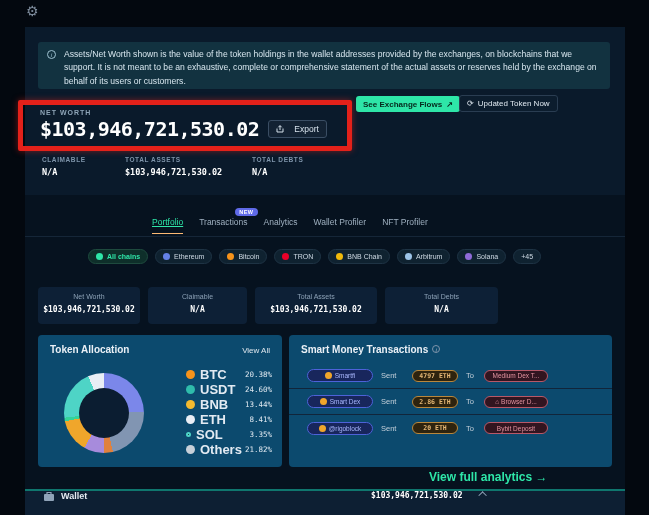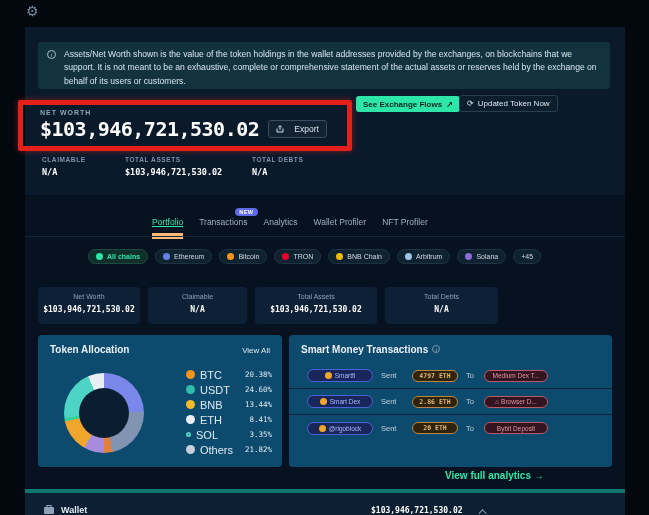--- a/index.html
+++ b/index.html
@@ -46,21 +46,21 @@
     background:#0c1d2e; border:1px solid #2a3d52; border-radius:3px; padding:0 7px; font-size:8px; color:#dfe8f0; cursor:pointer;
   }
   .stats-row { position:absolute; left:42px; top:156px; display:flex; }
   .stat { }
   .stat:nth-child(1){ width:83px; } .stat:nth-child(2){ width:127px; }
   .stat-label { font-size:6.5px; letter-spacing:.6px; color:#7e94aa; font-weight:bold; }
   .stat-value { margin-top:4px; font-size:8.5px; font-weight:bold; color:#fff; }
 
   .tabs { position:absolute; left:152px; top:217px; display:flex; gap:16px; }
   .tab { position:relative; font-size:8.5px; color:#9fb0c0; padding-bottom:6px; cursor:pointer; }
-  .tab.active { color:#2ee6a8; border-bottom:6px solid #fdba74;text-decoration:underline; }
+  .tab.active { color:#2ee6a8; border-bottom:1px solid #fdba74;text-decoration:underline; }
   .new-badge {
     position:absolute; top:-9px; right:-10px; background:#5f6ae8; color:#fff;
     font-size:5.5px; font-weight:bold; border-radius:4px; padding:1px 4px; letter-spacing:.5px;
   }
   .tabs-divider { position:absolute; left:25px; top:236px; width:600px; height:1px; background:#152638; }
 
   .chips { position:absolute; left:88px; top:249px; display:flex; gap:7px; }
   .chip {
     display:flex; align-items:center; gap:4px; height:15px; padding:0 7px;
     background:#0f2230; border:1px solid #1e3344; border-radius:8px; font-size:7px; color:#cfdae4; cursor:pointer;
@@ -81,46 +81,46 @@
   .smart-panel { left:289px; top:335px; width:323px; height:132px; }
   .view-all { position:absolute; right:12px; top:11px; font-size:8px; color:#dfe7ee; cursor:pointer; }
 
   .donut { position:absolute; left:26px; top:38px; width:80px; height:80px; border-radius:50%; }
   .donut::after { content:""; position:absolute; left:15px; top:15px; width:50px; height:50px; border-radius:50%; background:#0b1d31; }
 
   .legend { position:absolute; left:148px; top:34px; width:86px; display:flex; flex-direction:column; gap:4px; }
   .legend-row { display:flex; align-items:center; height:11px; }
   .coin { width:9px; height:9px; border-radius:50%; margin-right:5px; flex:0 0 auto; }
   .coin.sol { border:2px solid #4ed4c6; width:5px; height:5px; }
-  .legend-name { font-size:11px; font-weight:normal; color:#e2eaf2; }
+  .legend-name { font-size:13px; font-weight:bold; color:#e2eaf2; }
   .legend-pct { margin-left:auto; font-size:7.5px; color:#dfe8f0; }
 
   .info-circle { display:inline-block; width:8px; height:8px; border:1px solid #7e94aa; border-radius:50%; color:#7e94aa; font-size:5.5px; line-height:8px; text-align:center; font-style:italic; margin-left:4px; vertical-align:1px;}
 
   .tx-rows { position:absolute; left:0; top:28px; width:100%; }
   .tx-row { display:flex; align-items:center; height:26px; padding-left:18px; border-bottom:1px solid #11253a; }
   .tx-row:last-child { border-bottom:none; }
   .pill { display:flex; align-items:center; justify-content:center; border-radius:7px; font-size:6.5px; white-space:nowrap; overflow:hidden; cursor:pointer; }
   .pill-from { width:66px; height:13px; background:#18265c; border:1px solid #4d62d8; color:#aab8ff; gap:3px; }
   .pill-coin { width:7px; height:7px; border-radius:50%; background:#f0a62b; flex:0 0 auto; }
   .tx-action { width:22px; margin:0 9px 0 8px; font-size:7.5px; color:#c4d0da; }
   .pill-amount { width:46px; height:12px; background:#2e230e; border:1px solid #b9873c; color:#e6b876; font-weight:bold; }
   .tx-to { width:12px; margin:0 6px 0 8px; font-size:7.5px; color:#c4d0da; }
   .pill-dest { width:64px; height:12px; background:#321520; border:1px solid #b85868; color:#e493a0; gap:2px; }
 
   .cta-btn {
     position:absolute; left:50%; transform:translateX(-50%); top:110px; height:17px;
     background:#2ee6a8; border-radius:3px; padding:0 9px; font-size:7.5px; font-weight:bold; color:#063321;
     display:flex; align-items:center; cursor:pointer;
   }
-  .view-analytics { position:absolute; left:445px; top:470px; font-size:10px; font-weight:bold; color:#2ee6a8; cursor:pointer; }
+  .view-analytics { position:absolute; left:429px; top:470px; font-size:12px; font-weight:bold; color:#2ee6a8; cursor:pointer; }
 
   .wallet-bar {
     position:absolute; left:25px; top:489px; width:600px; height:26px;
-    background:#0d1f33; border-top:4px solid #0f766e; display:flex; align-items:flex-end; padding:0 18px;
+    background:#0d1f33; border-top:2px solid #0f766e; display:flex; align-items:flex-start; padding:0 18px;
   }
   .wallet-label { font-size:9px; font-weight:bold; color:#e4ebf2; margin-left:6px; }
   .wallet-value { position:absolute; left:346px; font-size:8px; font-weight:bold; color:#fff; }
   .chevron-up {
     position:absolute; left:456px; width:6px; height:6px; border-left:1.5px solid #8fa3b8; border-top:1.5px solid #8fa3b8;
     transform:rotate(45deg) translateY(2px); cursor:pointer;
   }
   svg { display:block; }
 </style>
 </head>

